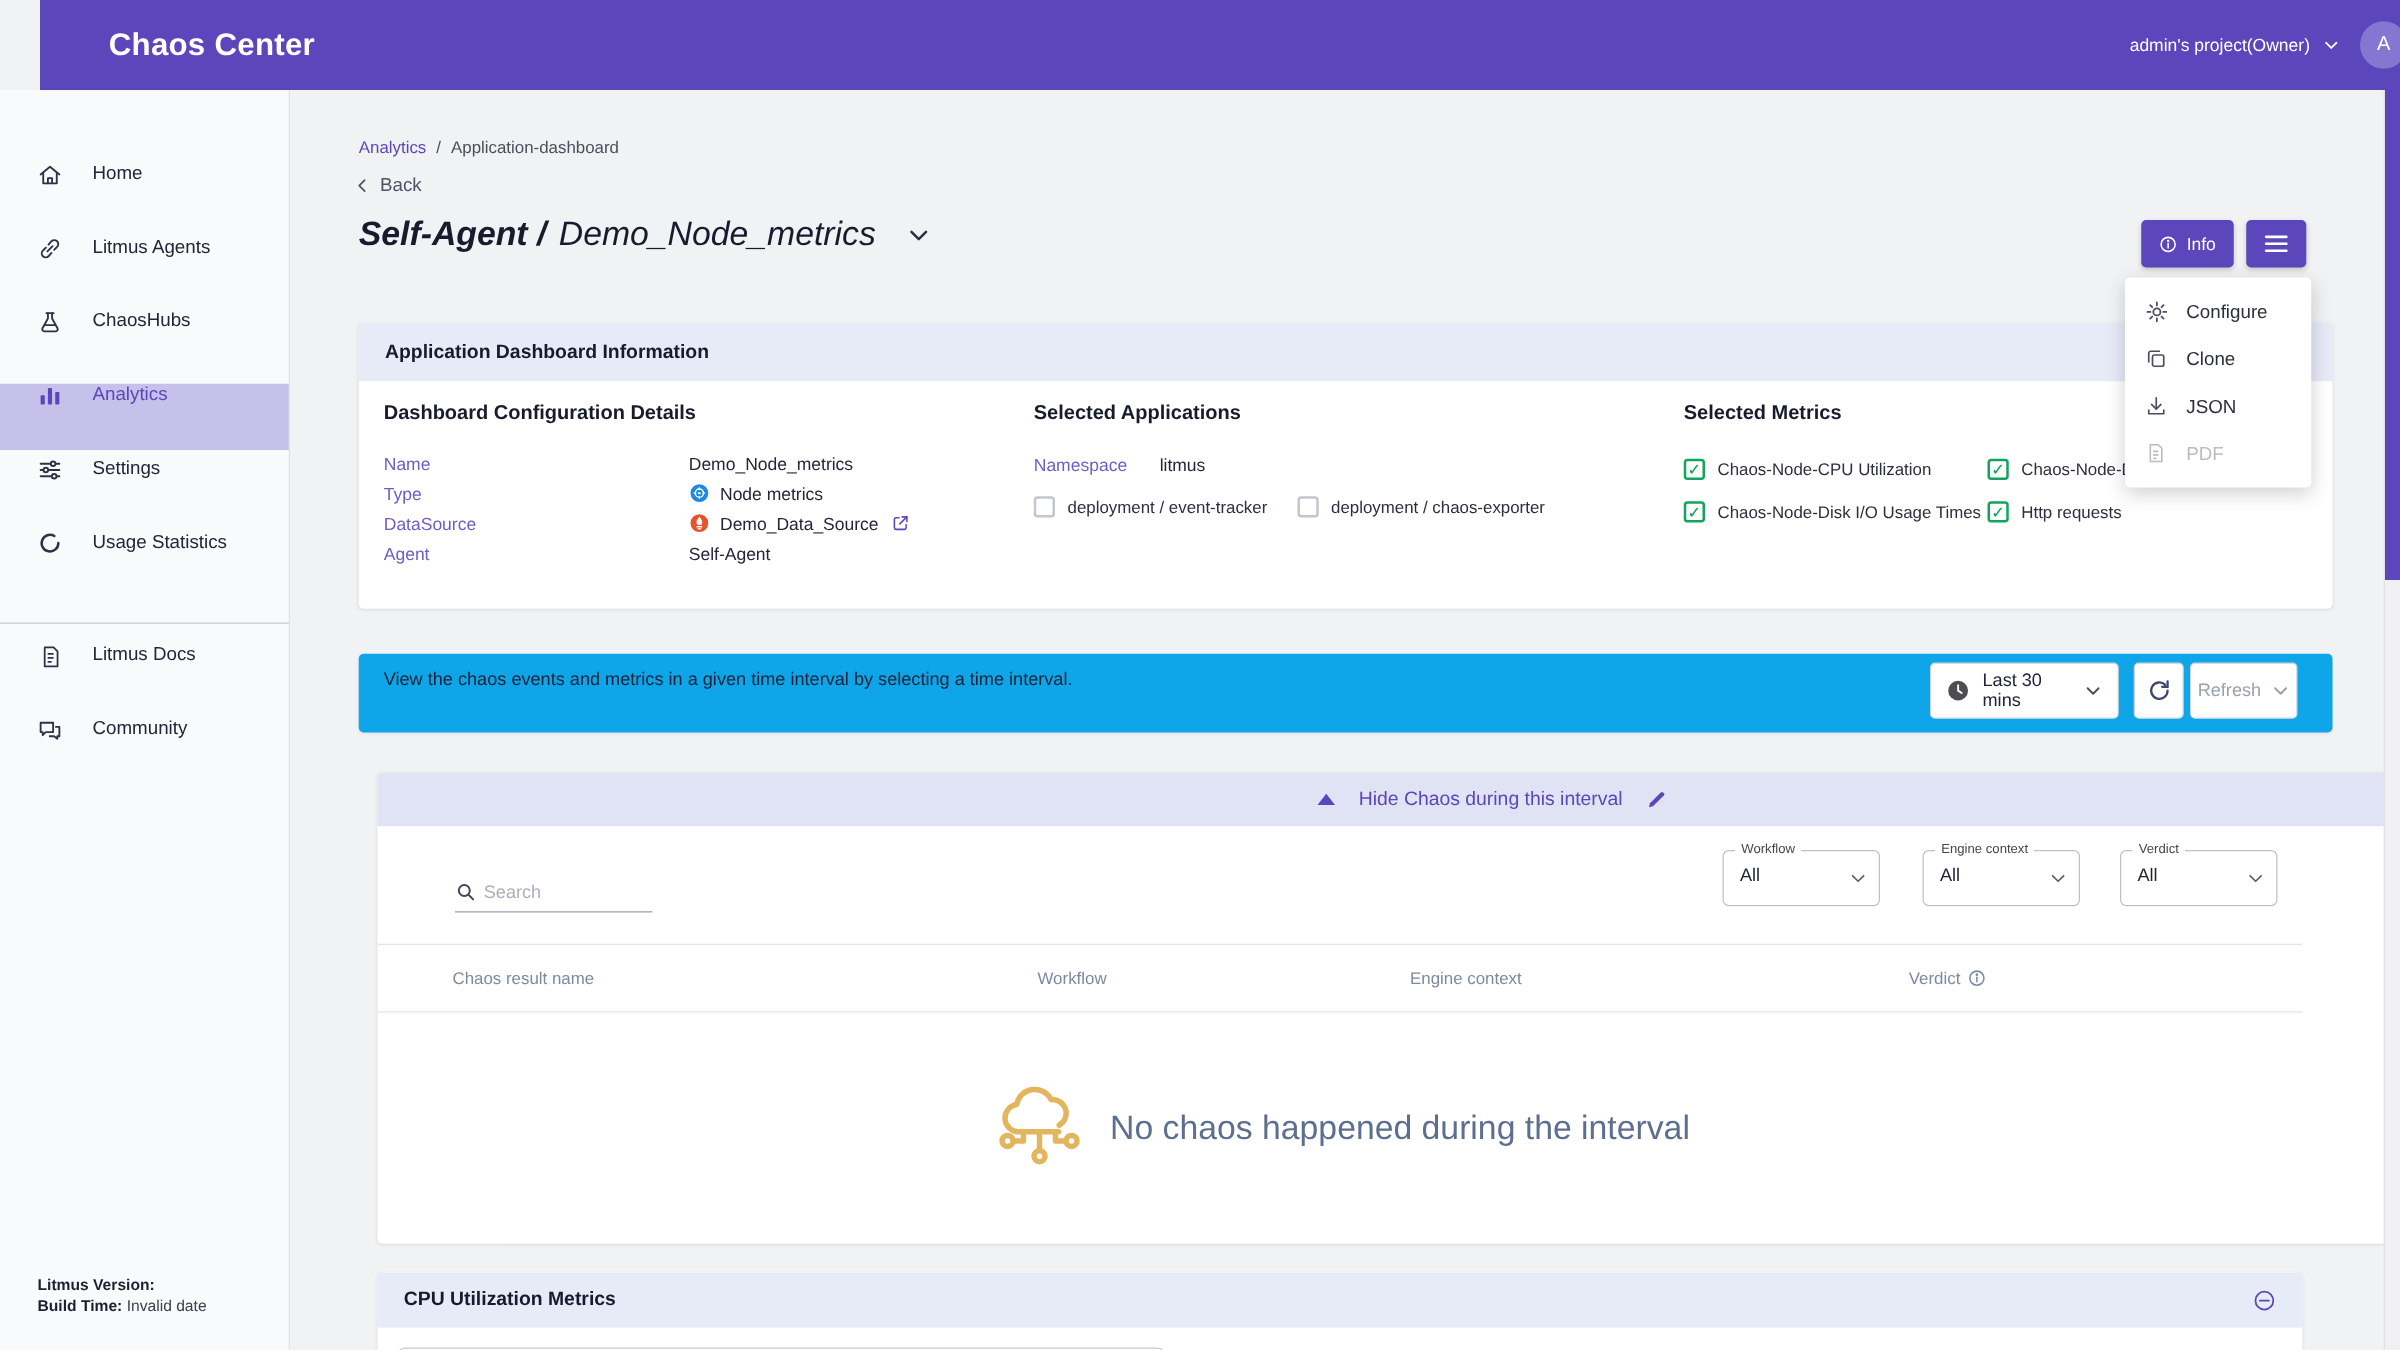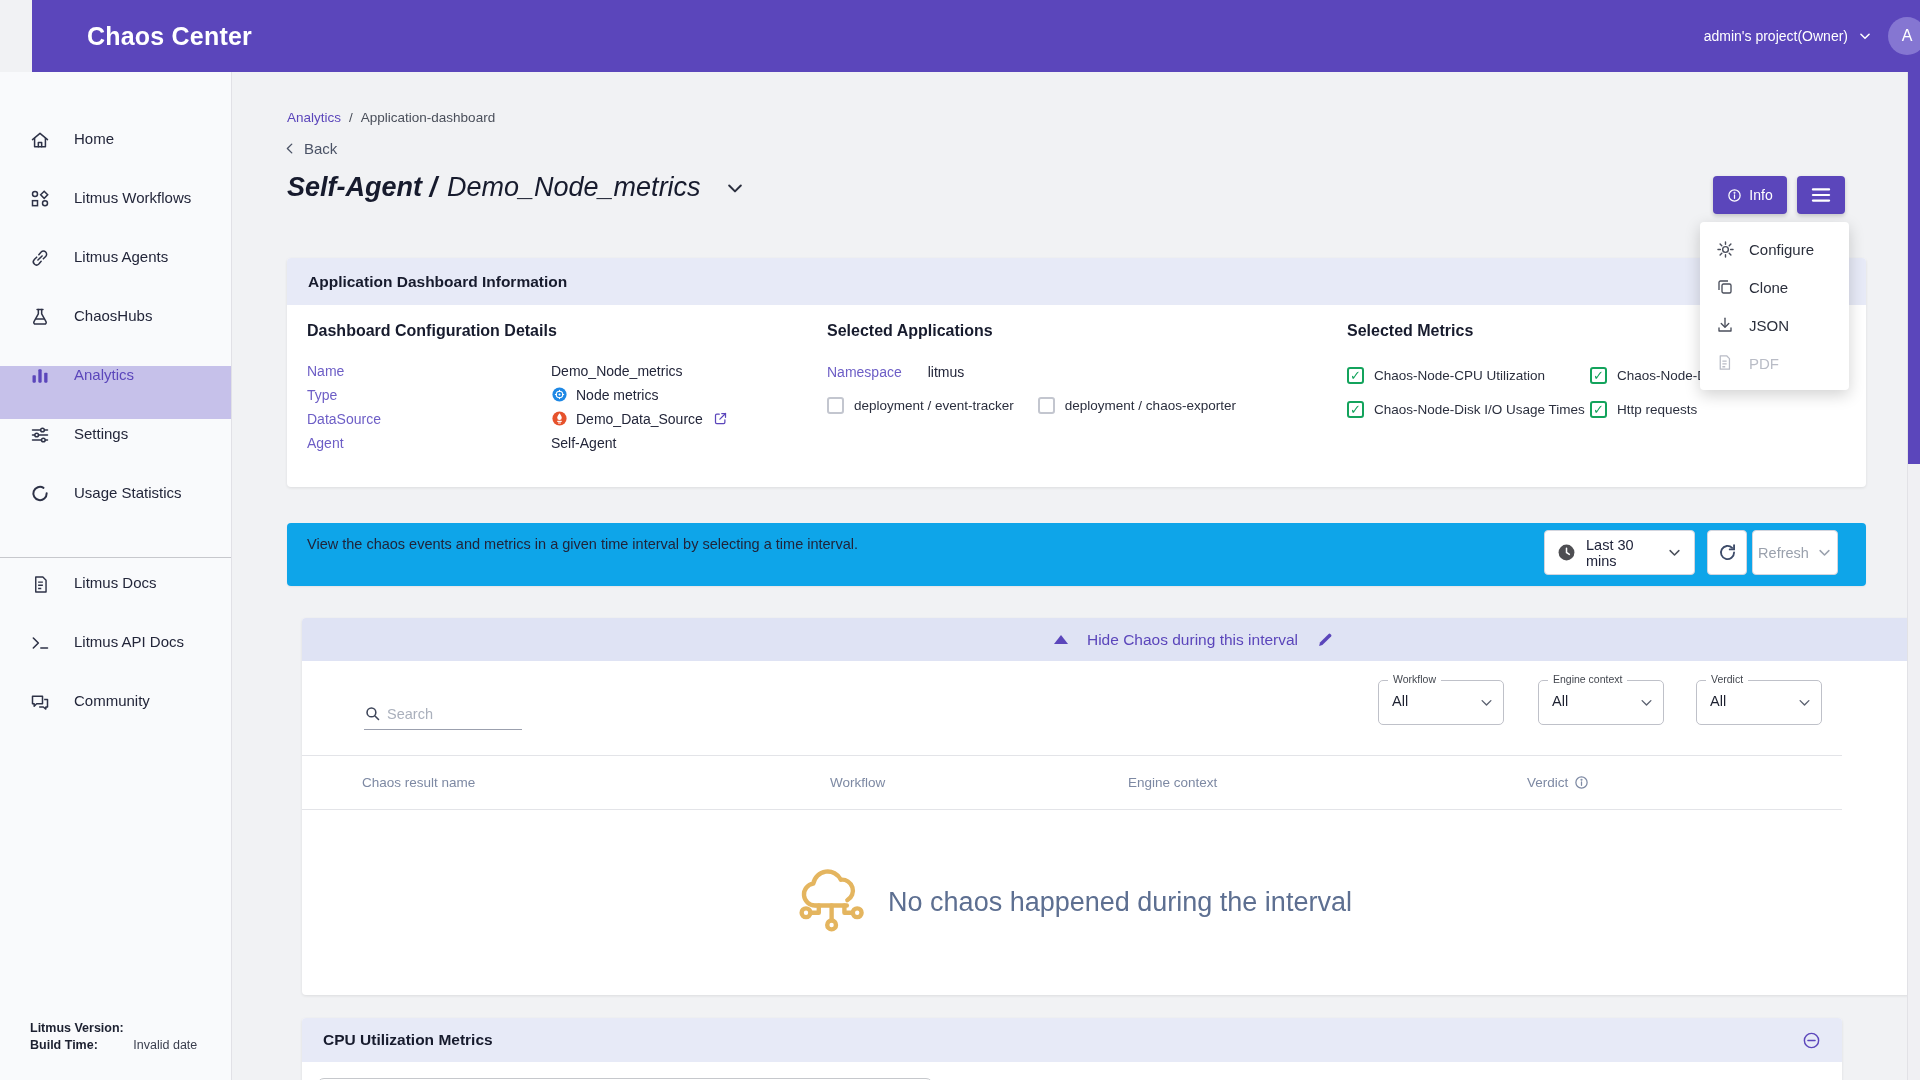--- a/index.html
+++ b/index.html
@@ -19,21 +19,21 @@
   
   .sidebar { position:absolute; left:0; top:72px; width:232px; height:1008px; background:#f9fafc; border-right:1px solid #e1e1e6; z-index:20; }
   .nav { padding-top:58px; display:flex; flex-direction:column; }
   .nav-item { height:53px; display:flex; align-items:flex-start; gap:24px; padding-left:30px; color:#23263a; font-size:15px; font-weight:500; cursor:pointer; margin-bottom:6px; }
   .nav-item .nicon { width:20px; height:20px; display:flex; align-items:center; justify-content:center; color:#2e3247; }
   .nav-item.active { background:#c6c1ea; color:#5b46bb; }
   .nav-item.active .nicon { color:#5b46bb; }
   .nav-divider { border-top:1px solid #c7c8cd; margin:14px 0 16px 0; }
   .version-box { position:absolute; left:30px; bottom:26px; font-size:12.5px; color:#1c2030; line-height:17px; }
   .version-box b { font-weight:bold; }
-  .version-box .val { font-weight:normal; color:#3a3e4e;margin-left:32px; }
+  .version-box .val { font-weight:normal; color:#3a3e4e; }
 
   
   .main { position:absolute; left:232px; top:72px; width:1688px; height:1008px; background:#f1f2f4; overflow:hidden; }
 
   .breadcrumb { position:absolute; left:55px; top:38px; font-size:13.5px; display:flex; gap:8px; }
   .breadcrumb .crumb-link { color:#5b46bb; cursor:pointer; }
   .breadcrumb .sep { color:#4a4f5a; }
   .breadcrumb .crumb-current { color:#4a4f5a; }
 
   .back-row { position:absolute; left:51px; top:68px; display:flex; align-items:center; gap:6px; color:#4b5366; font-size:15px; cursor:pointer; }
@@ -142,31 +142,20 @@
           <svg width="20" height="20" viewBox="0 0 24 24" fill="none" stroke="currentColor" stroke-width="1.8" stroke-linecap="round" stroke-linejoin="round">
             <path d="M3 11.5 12 4l9 7.5"></path>
             <path d="M5.5 10v10h13V10"></path>
             <path d="M10 20v-5h4v5"></path>
           </svg>
         </span>
       <span>Home</span>
     </div>
     <div class="nav-item">
       <span class="nicon">
-          <svg width="20" height="20" viewBox="0 0 24 24" fill="none" stroke="currentColor" stroke-width="1.8">
-            <circle cx="6" cy="6" r="3"></circle>
-            <path d="M17 2.8 21.2 7 17 11.2 12.8 7Z"></path>
-            <rect x="3" y="14" width="6" height="6"></rect>
-            <circle cx="18" cy="17" r="3"></circle>
-          </svg>
-        </span>
-      <span>Litmus Workflows</span>
-    </div>
-    <div class="nav-item">
-      <span class="nicon">
           <svg width="20" height="20" viewBox="0 0 24 24" fill="none" stroke="currentColor" stroke-width="1.8" stroke-linecap="round">
             <path d="M9.5 14.5l5-5"></path>
             <path d="M8 11l-2.8 2.8a3.8 3.8 0 0 0 5.4 5.4L13.4 16"></path>
             <path d="M16 13l2.8-2.8a3.8 3.8 0 0 0-5.4-5.4L10.6 8"></path>
           </svg>
         </span>
       <span>Litmus Agents</span>
     </div>
     <div class="nav-item">
       <span class="nicon">
@@ -209,29 +198,20 @@
     </div>
     <div class="nav-divider"></div>
     <div class="nav-item">
       <span class="nicon">
           <svg width="19" height="19" viewBox="0 0 24 24" fill="none" stroke="currentColor" stroke-width="1.8" stroke-linejoin="round">
             <path d="M6 2.5h9l4 4V21.5H6Z"></path>
             <path d="M9 9h6M9 13h6M9 17h4"></path>
           </svg>
         </span>
       <span>Litmus Docs</span>
-    </div>
-    <div class="nav-item">
-      <span class="nicon">
-          <svg width="20" height="20" viewBox="0 0 24 24" fill="none" stroke="currentColor" stroke-width="1.9" stroke-linecap="round" stroke-linejoin="round">
-            <polyline points="4,6 10,12 4,18"></polyline>
-            <line x1="13" y1="18" x2="21" y2="18"></line>
-          </svg>
-        </span>
-      <span>Litmus API Docs</span>
     </div>
     <div class="nav-item">
       <span class="nicon">
           <svg width="20" height="20" viewBox="0 0 24 24" fill="none" stroke="currentColor" stroke-width="1.8" stroke-linejoin="round">
             <path d="M3 5h12v9H8l-3 3v-3H3Z"></path>
             <path d="M17 9h4v9h-2v2.5L16 18h-5"></path>
           </svg>
         </span>
       <span>Community</span>
     </div>

